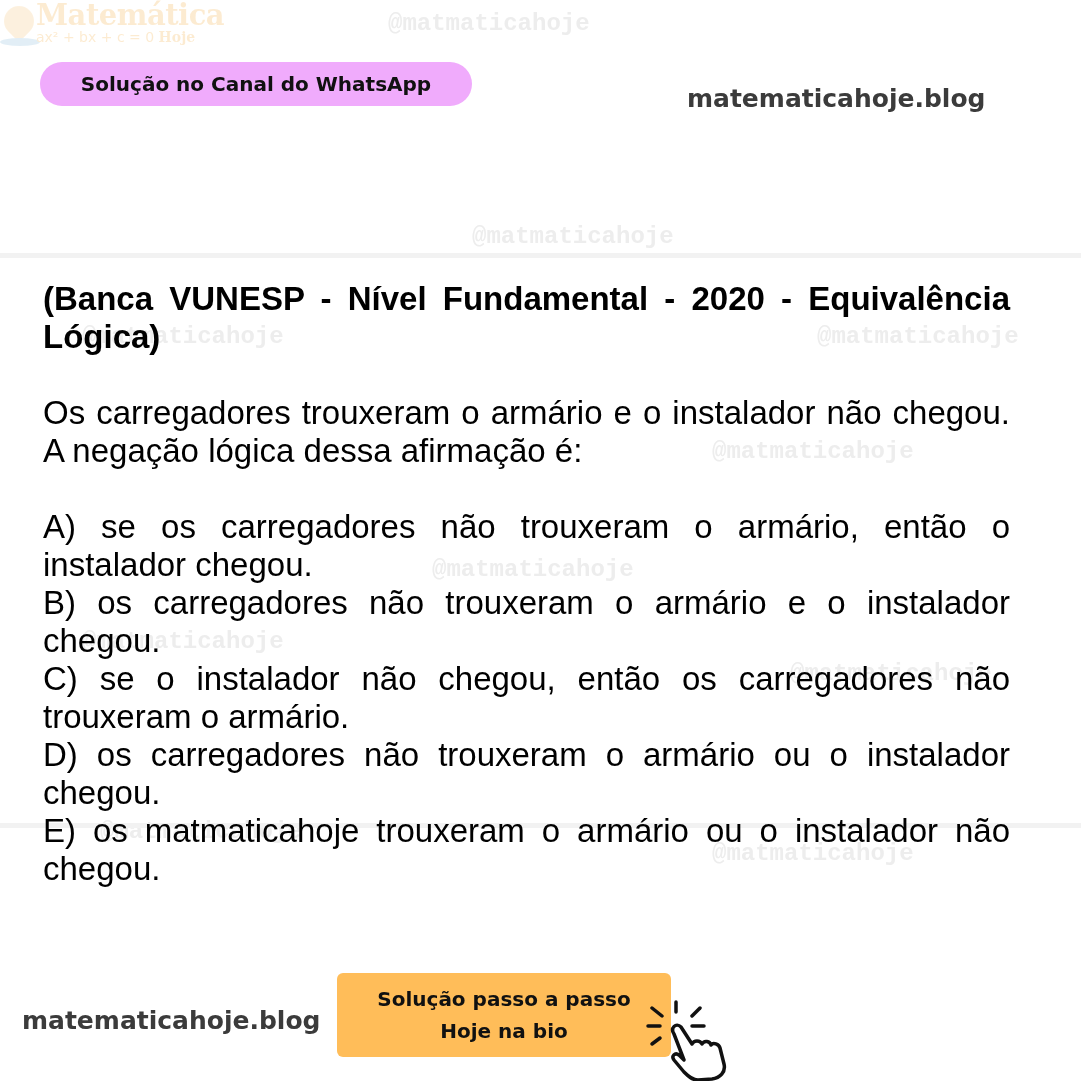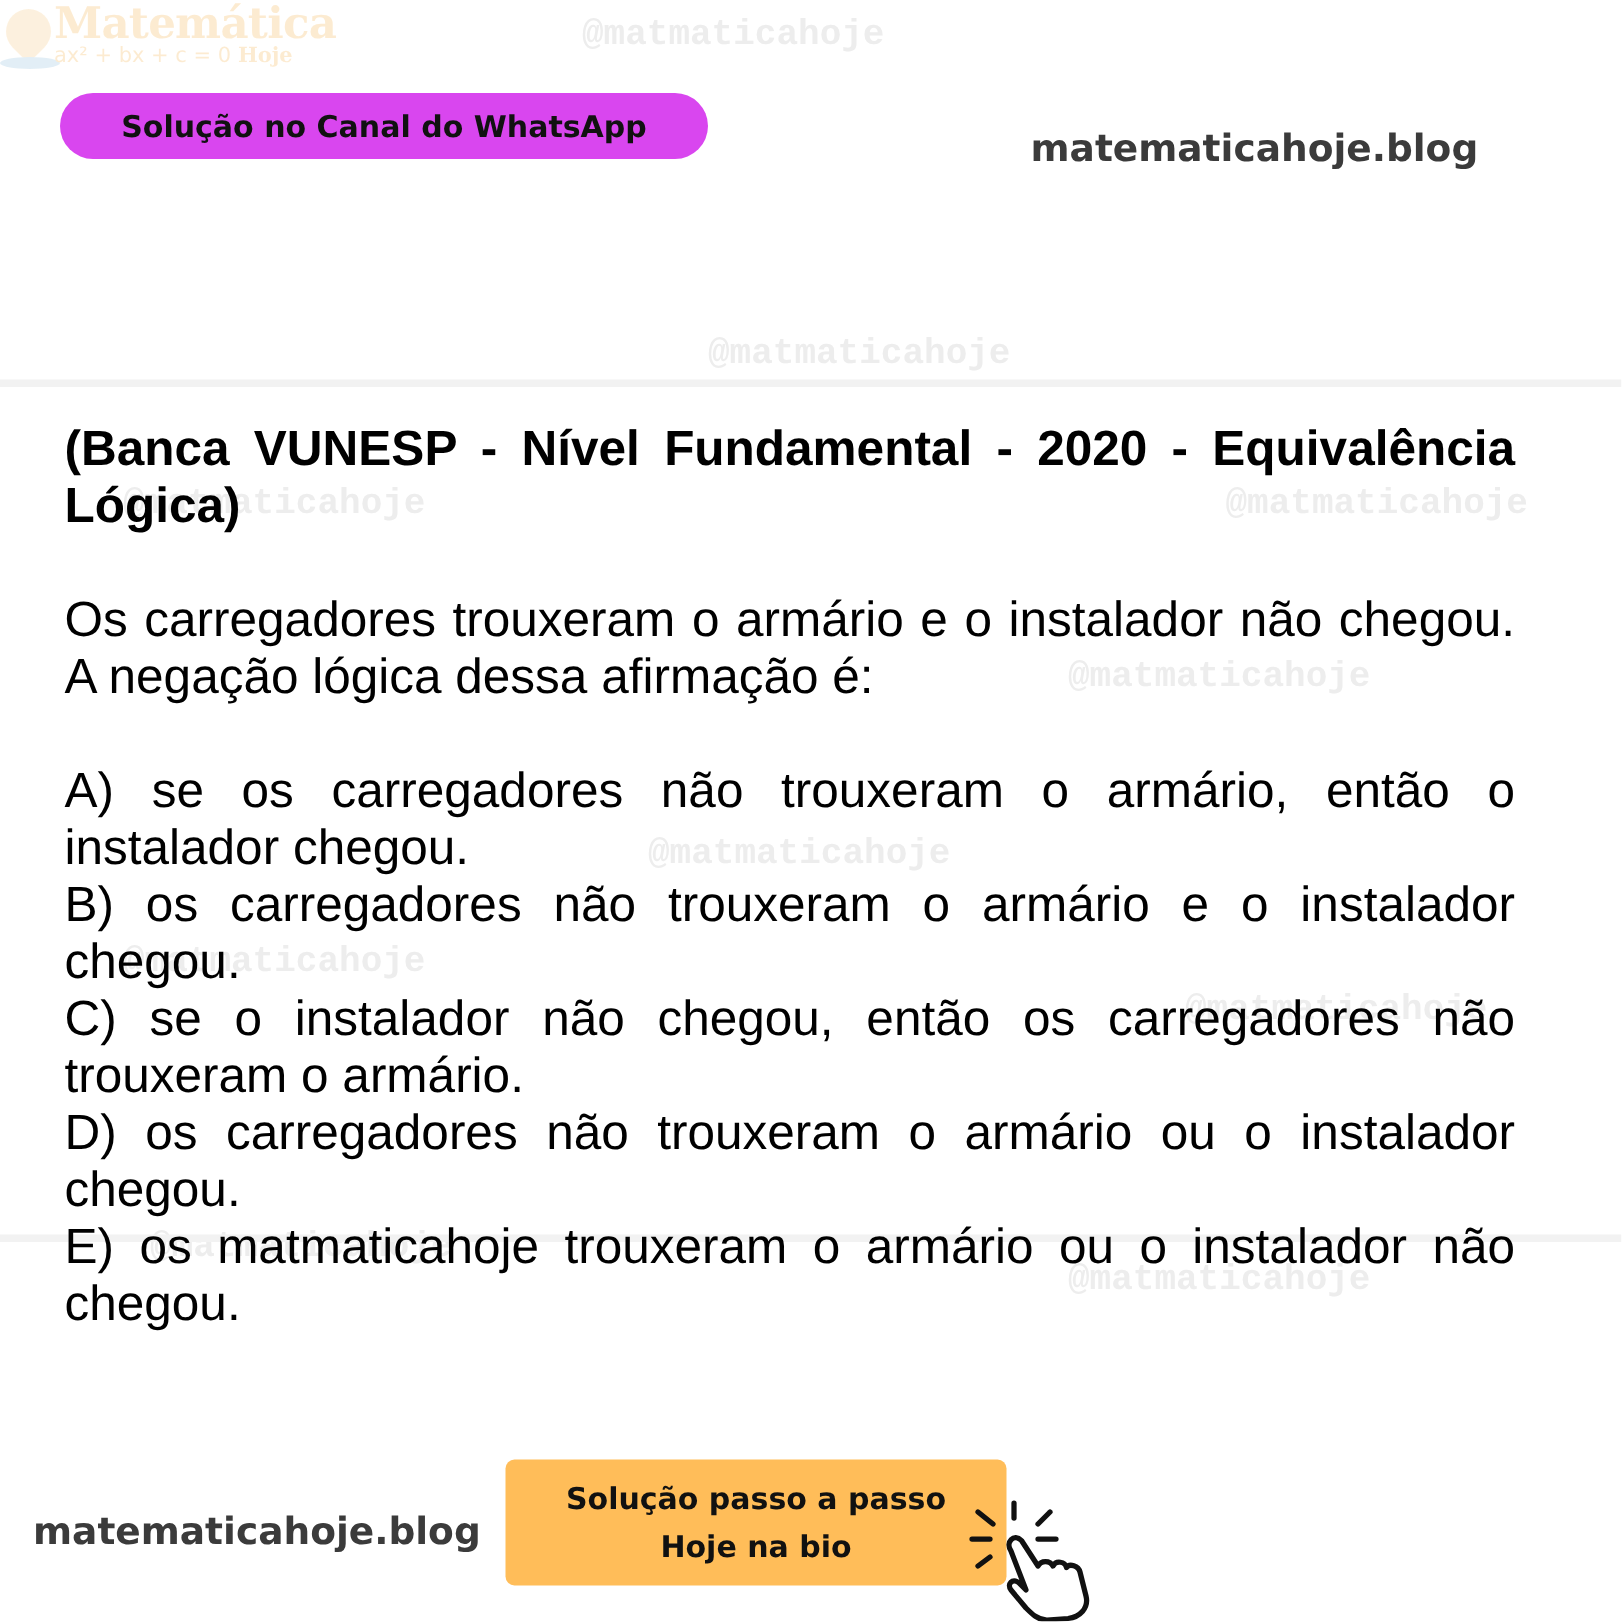--- a/index.html
+++ b/index.html
@@ -6,21 +6,21 @@
   body { width:1081px; height:1081px; background:#ffffff; position:relative; overflow:hidden; font-family:"Liberation Sans", sans-serif; }
   .abs { position:absolute; }
   .logo { left:0; top:0; width:230px; height:52px; opacity:0.22; }
   .logo-title { position:absolute; left:36px; top:-2px; font-family:"DejaVu Serif", serif; font-weight:bold; font-size:29px; color:#f3a733; letter-spacing:-0.5px; }
   .logo-sub { position:absolute; left:36px; top:29px; font-family:"DejaVu Sans", sans-serif; font-size:14px; color:#f3a733; }
   .logo-sub b { font-family:"DejaVu Serif", serif; }
   .logo-pin { position:absolute; left:4px; top:6px; width:30px; height:30px; border-radius:50% 50% 50% 0; transform:rotate(-45deg); background:#f6c06d; }
   .logo-base { position:absolute; left:0px; top:38px; width:40px; height:8px; border-radius:50%; background:#7fb6d8; }
   .wm { font-family:Liberation Mono, monospace; font-weight:bold; color:#ededed; font-size:24px; white-space:nowrap; }
   .band { left:0; width:1081px; height:5px; background:#f2f2f2; }
-  .pill-top { left:40px; top:62px; width:432px; height:44px; border-radius:22px; background:#d946ef; display:flex; align-items:center; justify-content:center; font-family:"DejaVu Sans", sans-serif; font-weight:bold; font-size:20px; color:#111; }
+  .pill-top { left:40px; top:62px; width:432px; height:44px; border-radius:22px; background:#f0abfc; display:flex; align-items:center; justify-content:center; font-family:"DejaVu Sans", sans-serif; font-weight:bold; font-size:20px; color:#111; }
   .blog-top { left:687px; top:84px; font-family:"DejaVu Sans", sans-serif; font-weight:bold; font-size:25px; color:#3b3b3b; }
   .content { left:43px; top:280px; width:967px; color:#000; font-size:33px; line-height:38px; }
   .content p { margin:0; text-align:justify; }
   .title { font-weight:bold; }
   .gap { height:38px; }
   .blog-bottom { left:22px; top:1006px; font-family:"DejaVu Sans", sans-serif; font-weight:bold; font-size:25px; color:#3b3b3b; }
   .pill-bottom { left:337px; top:973px; width:334px; height:84px; border-radius:6px; background:#ffbd59; display:flex; flex-direction:column; align-items:center; justify-content:center; font-family:"DejaVu Sans", sans-serif; font-weight:bold; font-size:20px; color:#111; line-height:32px; }
   .hand { left:640px; top:998px; width:90px; height:83px; }
 </style>
 </head>

